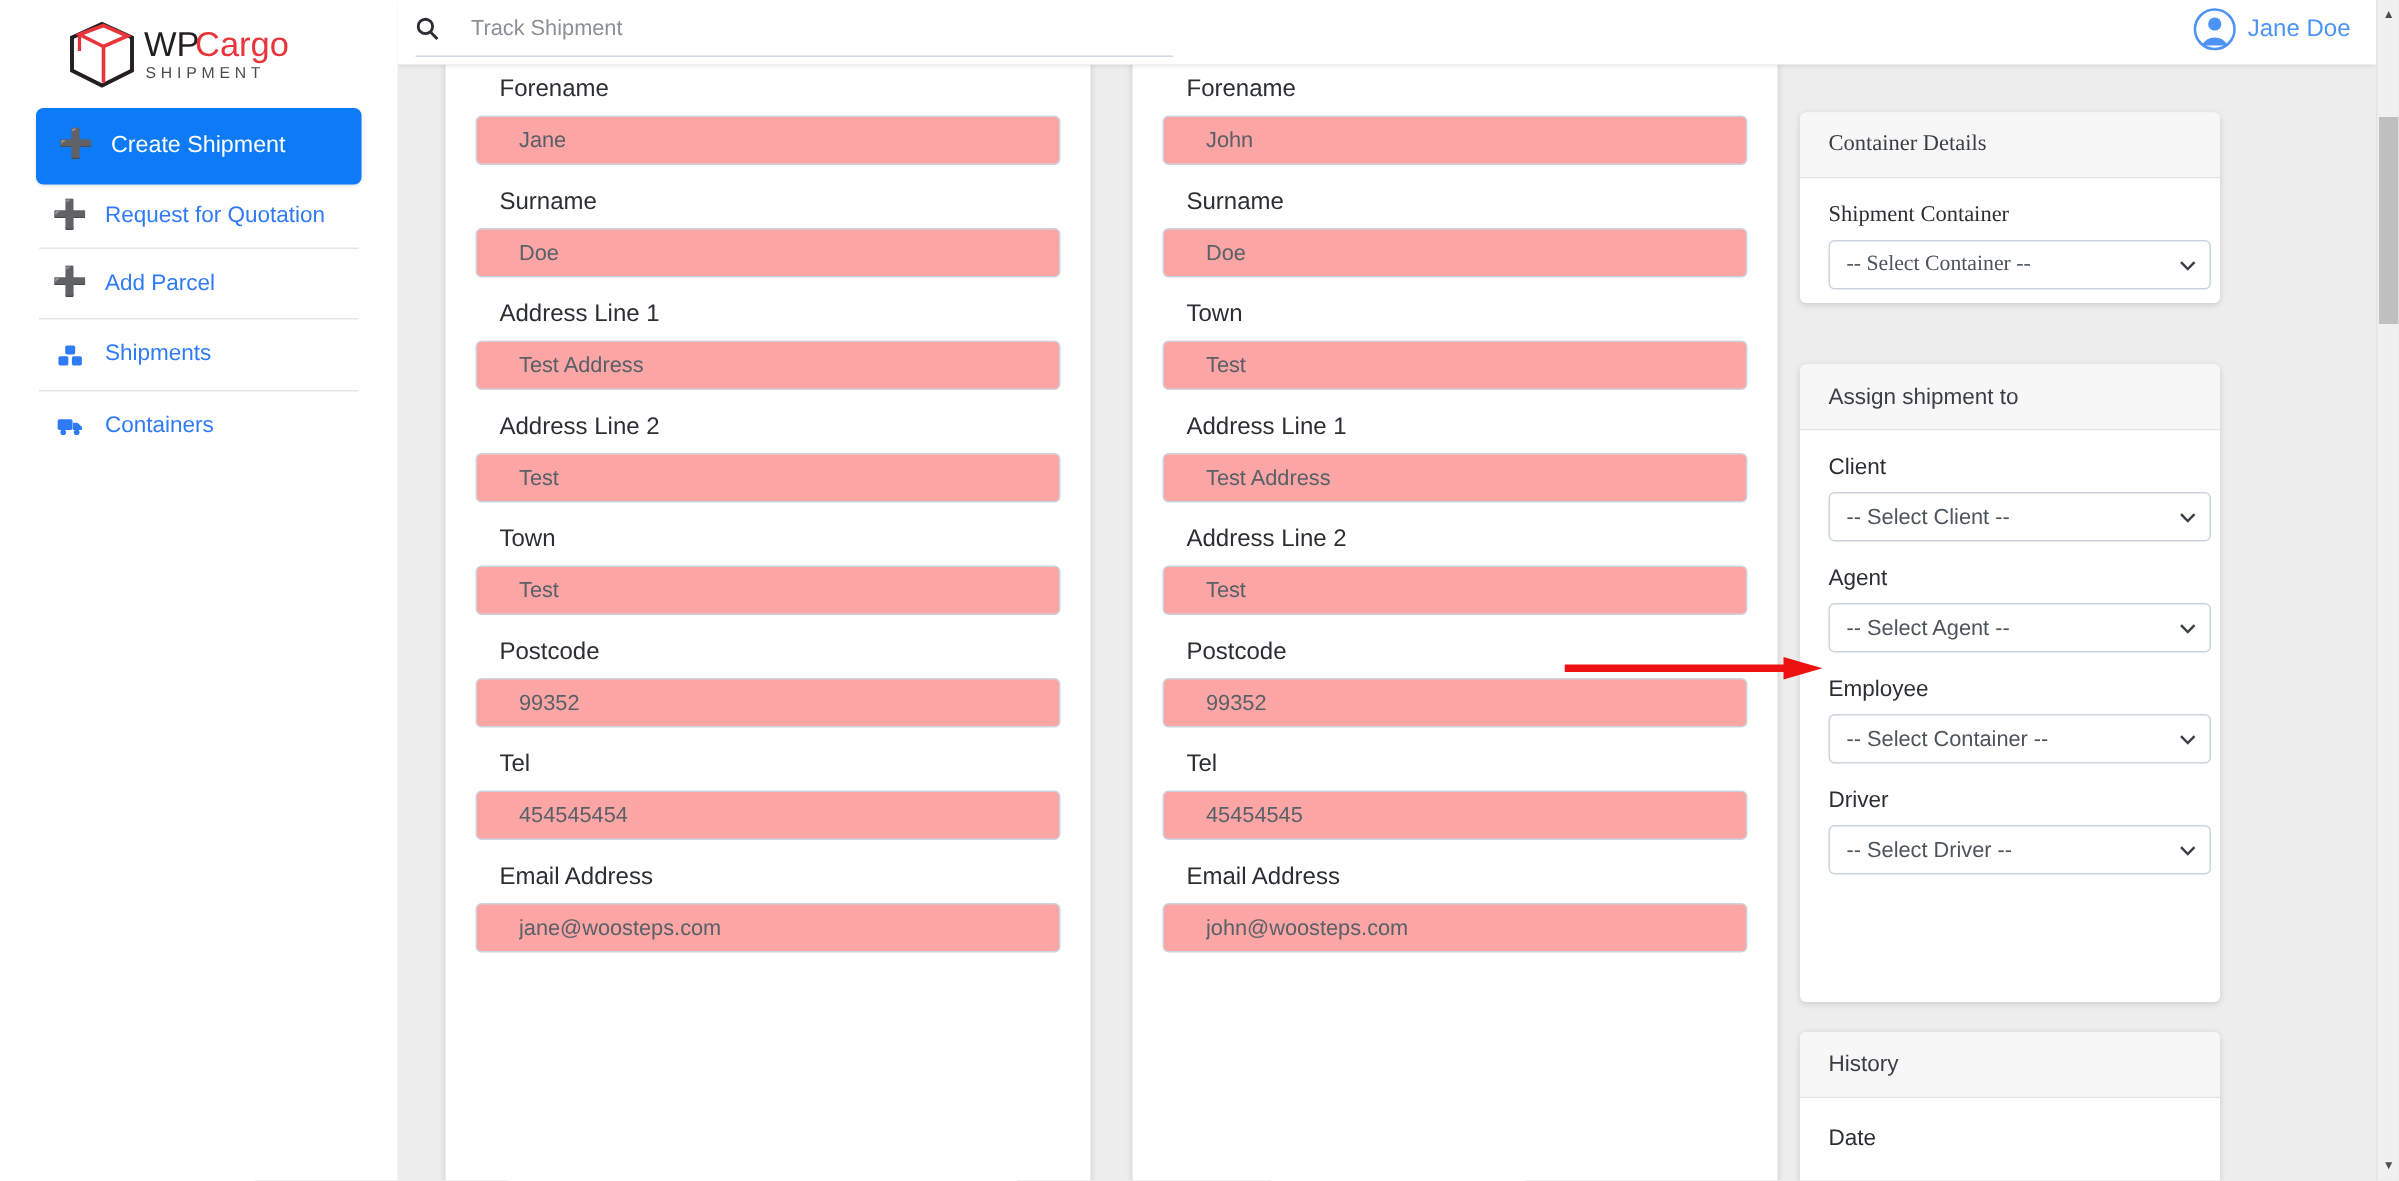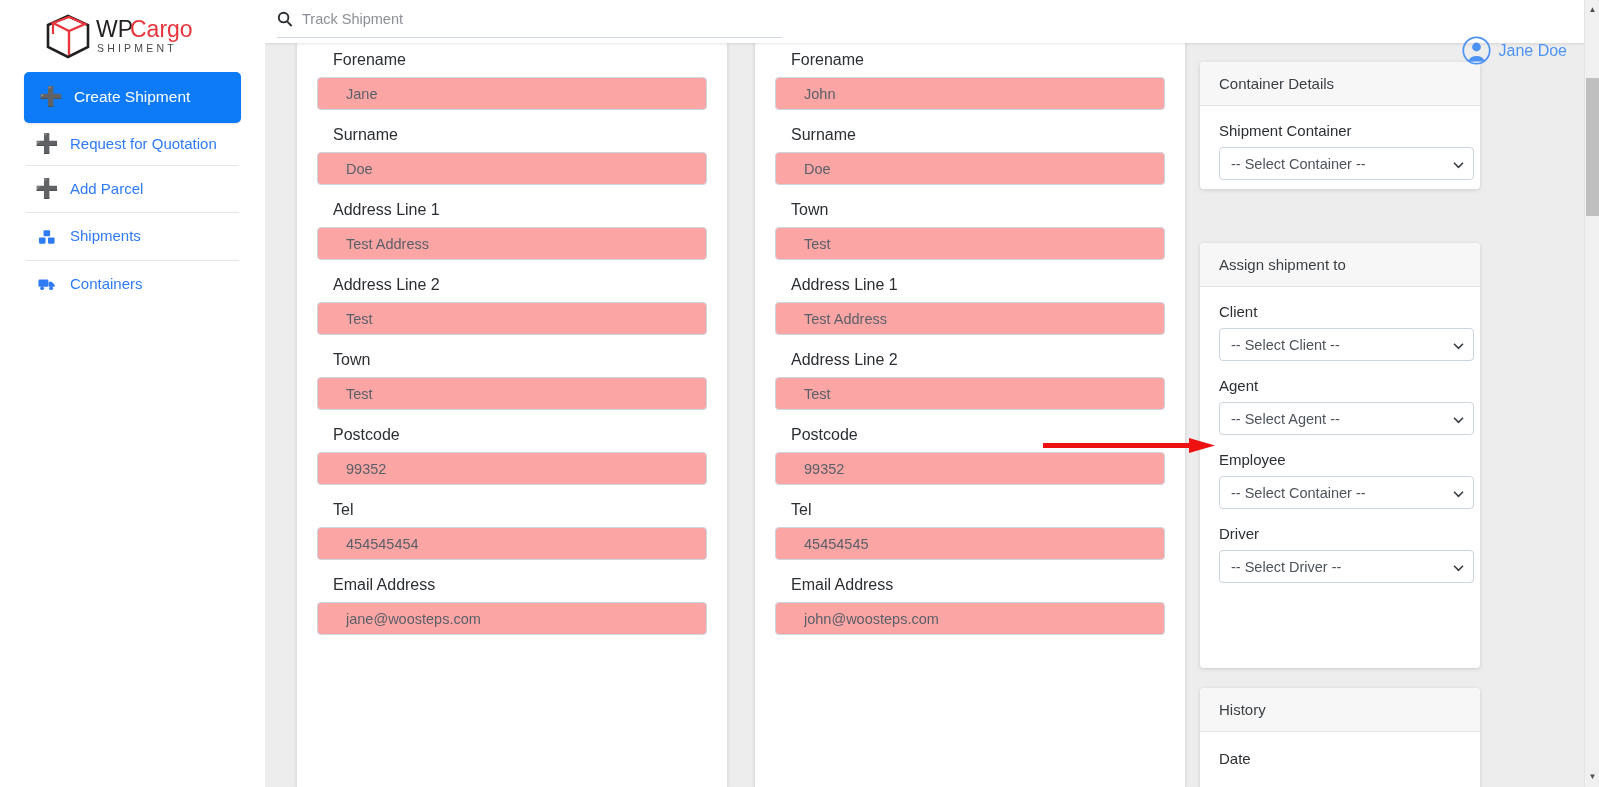--- a/index.html
+++ b/index.html
@@ -84,21 +84,21 @@
     background: #ffffff;
     box-shadow: 0 1px 3px rgba(0,0,0,.10);
     z-index: 25;
   }
   #search-box {
     position: absolute;
     left: 12px; top: 4px;
     width: 505px; height: 34px;
     display: flex;
     align-items: flex-start;
-    gap: 9px;
+    gap: 21px;
     border-bottom: 1px solid #cfd8e3;
     padding-top: 7px;
   }
   #search-input {
     border: 0; outline: 0;
     background: transparent;
     font-family: "Liberation Sans", sans-serif;
     font-size: 14.5px;
     color: #6d7278;
     width: 430px;
@@ -106,21 +106,20 @@
   }
   #search-input::placeholder { color: #8b9096; }
 
   #user-chip {
     position: absolute;
     right: 17px; top: 5px;
     display: flex;
     align-items: center;
     gap: 8px;
     cursor: pointer;
-    margin-top: 31px;
   }
   #user-name {
     color: #4d93f5;
     font-size: 16px;
   }
 
   
   #content {
     position: absolute;
     left: 265px; top: 43px;
@@ -156,21 +155,21 @@
     background: #fca5a5;
     font-family: "Liberation Sans", sans-serif;
     font-size: 14.5px;
     color: #5a6068;
     padding: 0 28px;
     outline: none;
     margin-bottom: 16px;
   }
 
   
-  #panel-container { left: 935px; top: 19px;  width: 280px; height: 127px; }
+  #panel-container { left: 935px; top: 32px;  width: 280px; height: 127px; font-family: Liberation Serif, serif; }
   #panel-assign    { left: 935px; top: 200px; width: 280px; height: 425px; }
   #panel-history   { left: 935px; top: 645px; width: 280px; height: 130px; }
 
   .panel-head {
     background: #f7f7f7;
     border-bottom: 1px solid #e3e3e3;
     border-radius: 4px 4px 0 0;
     padding: 13px 19px;
     font-size: 15px;
     color: #3a3f44;

